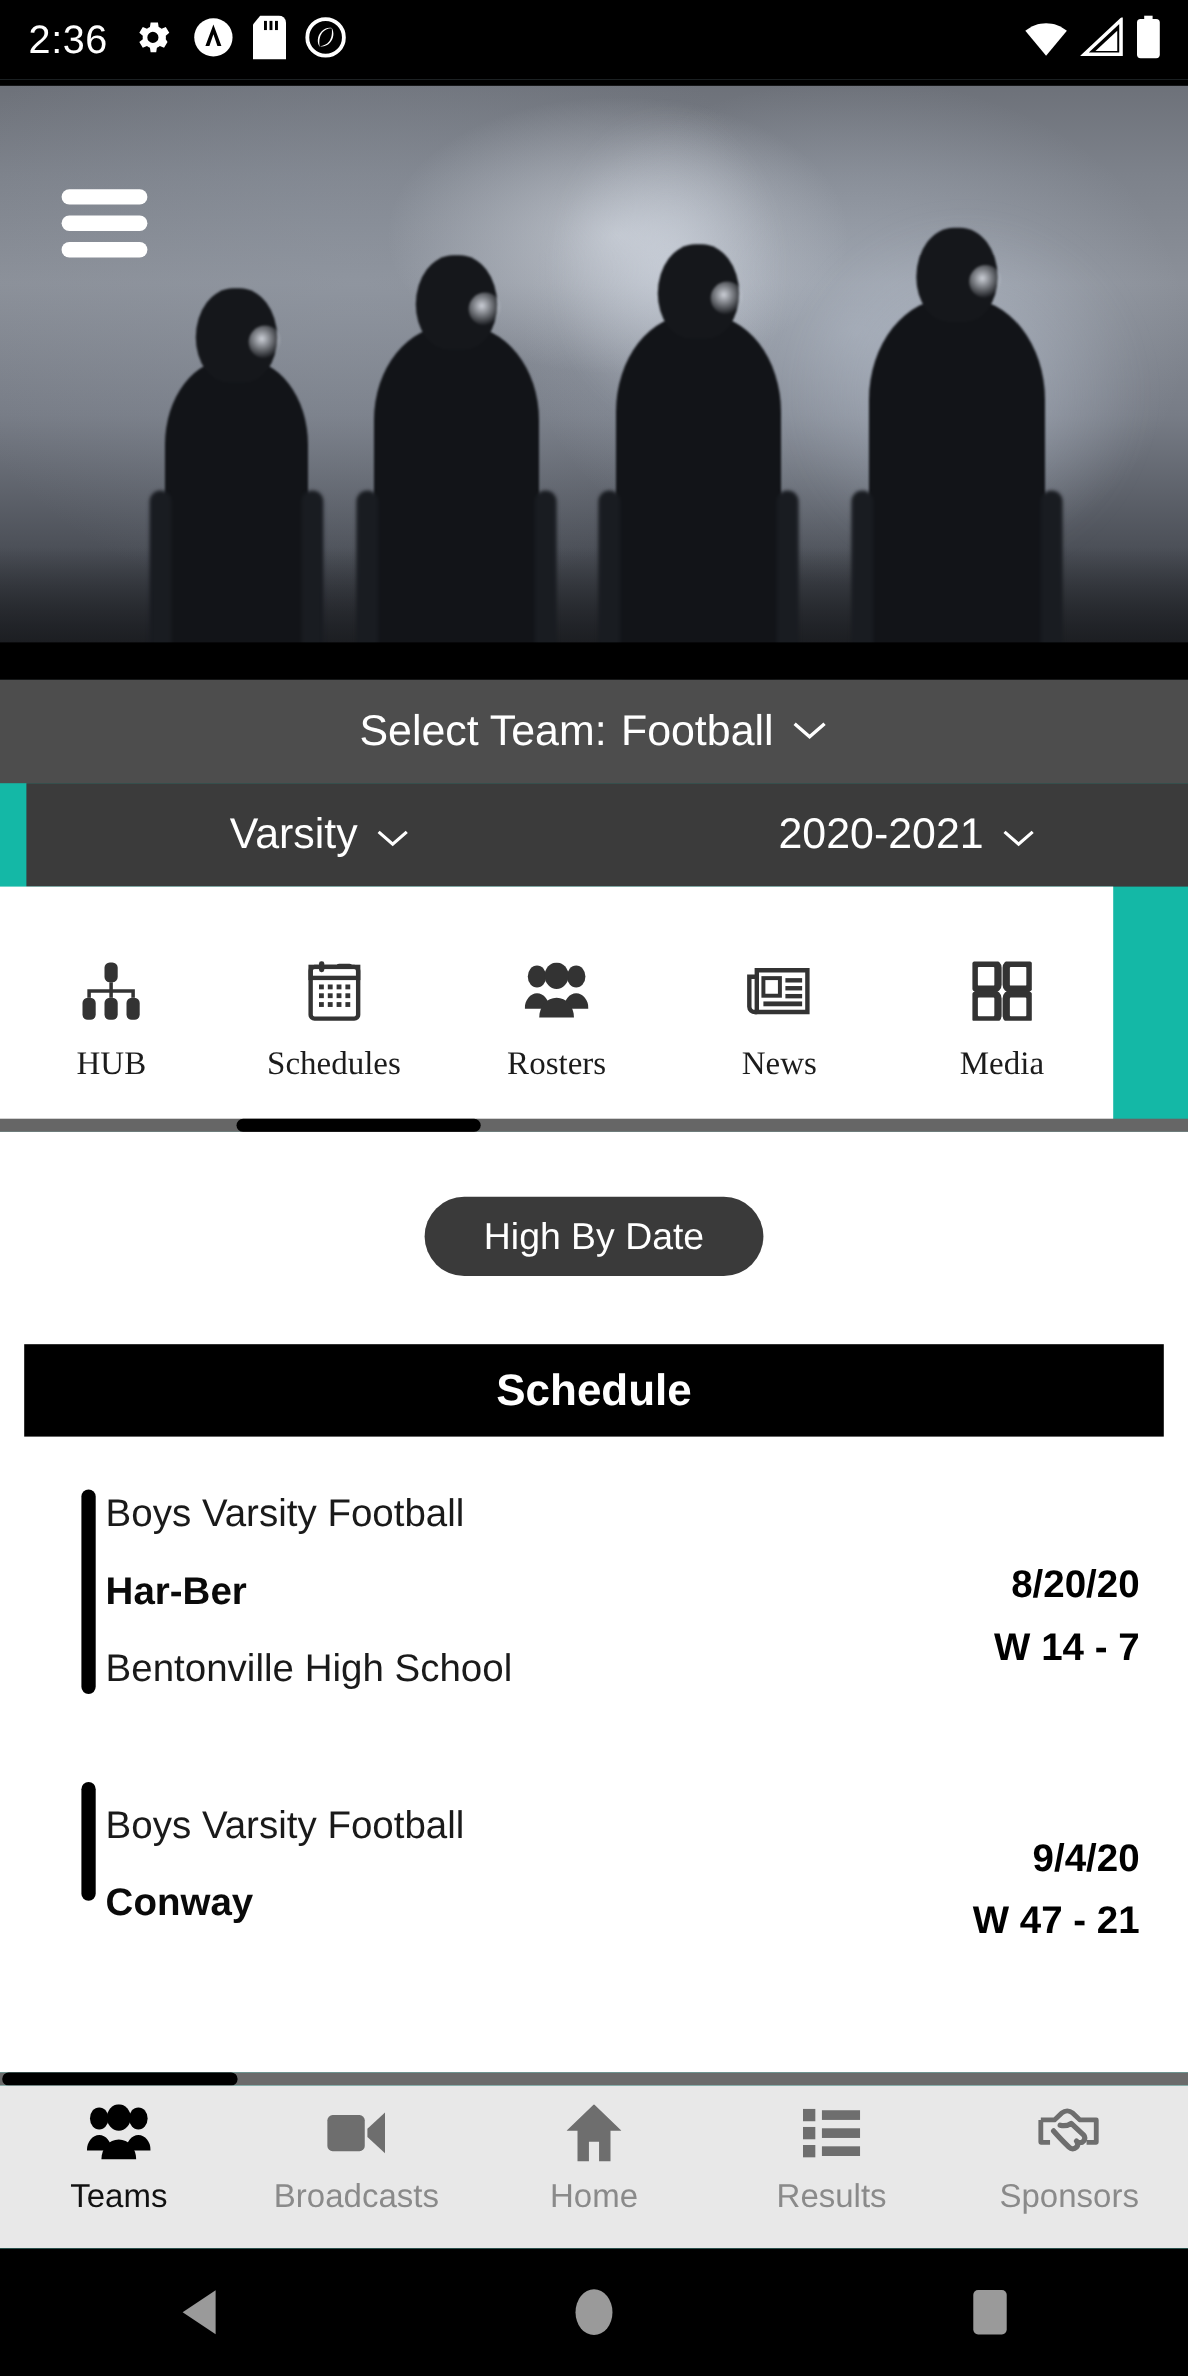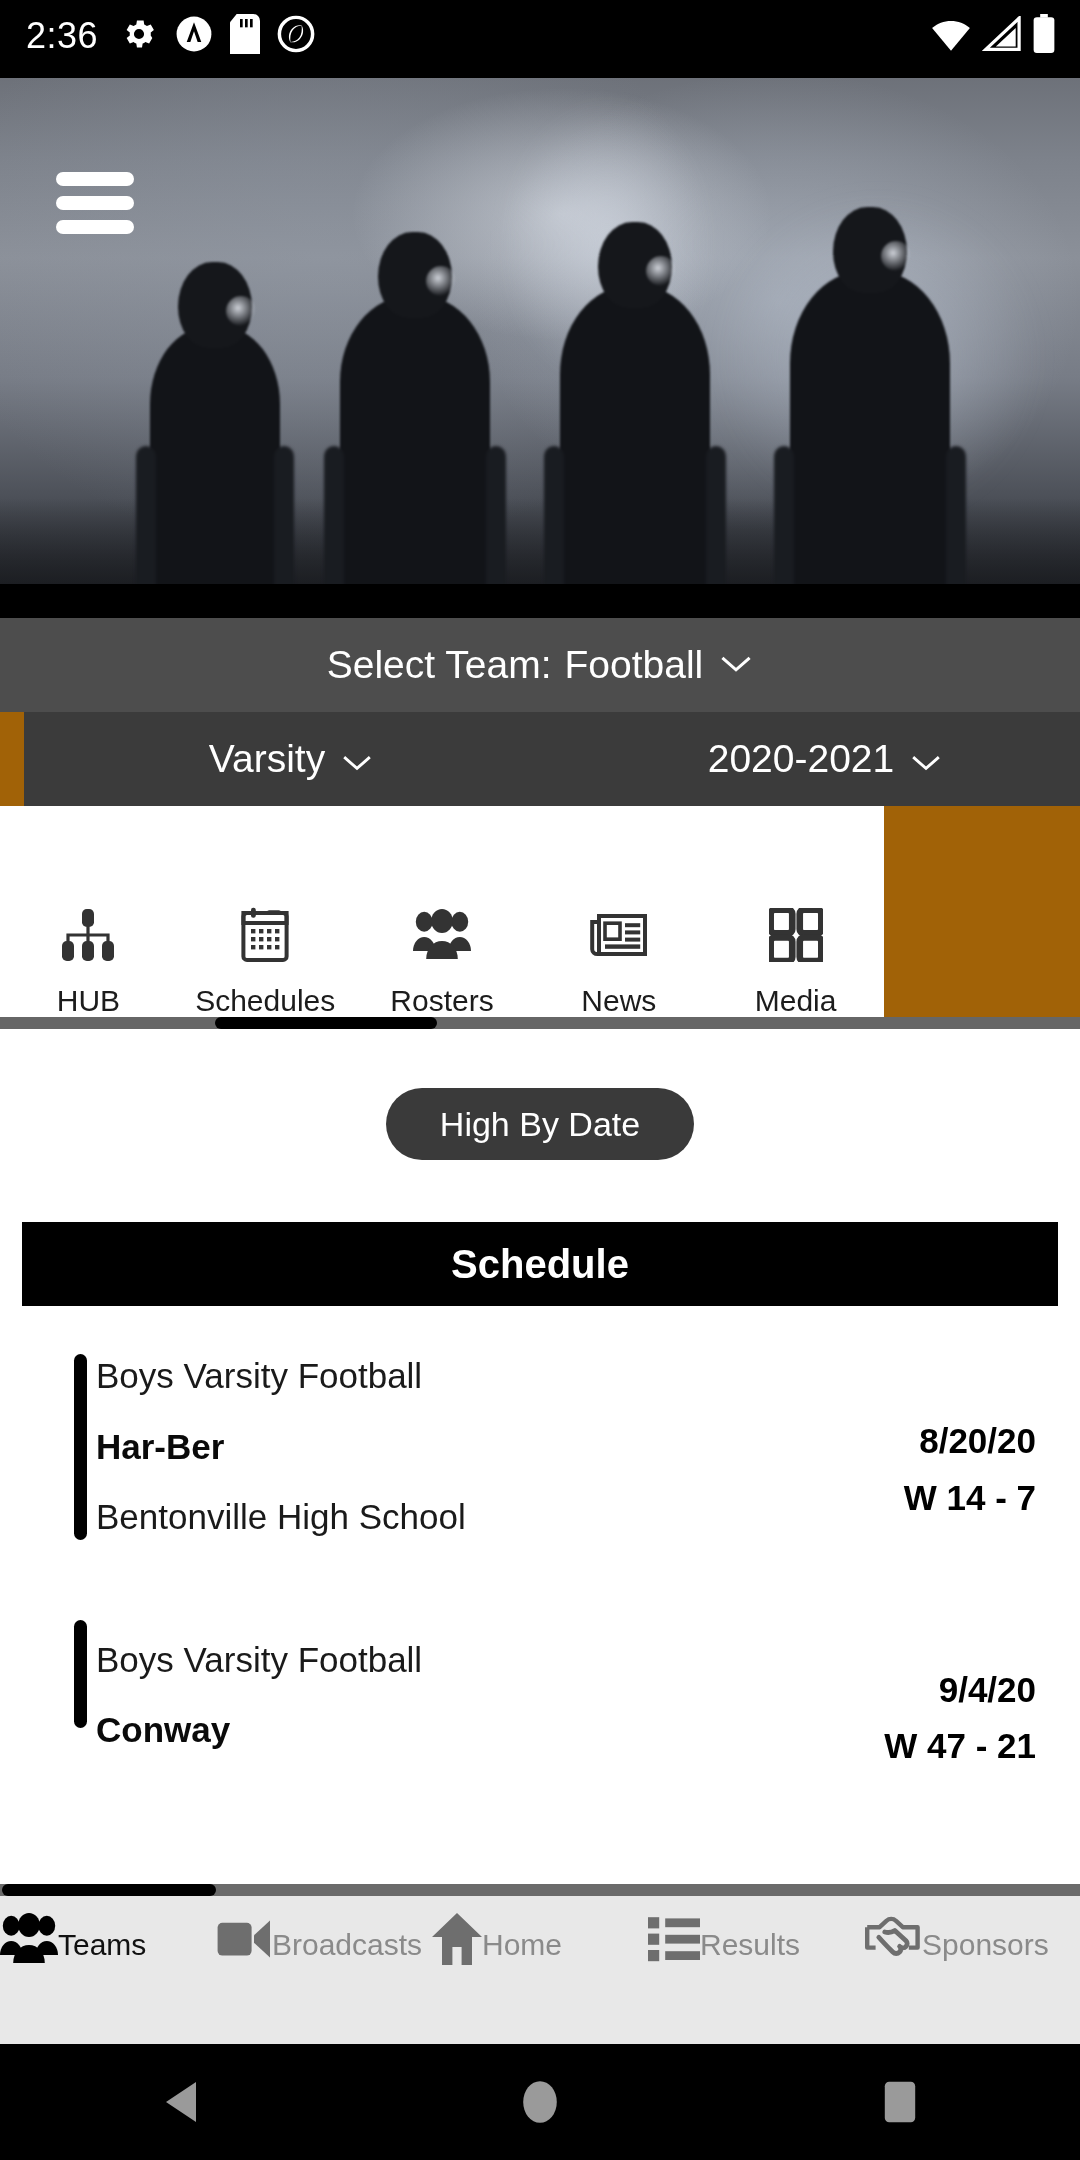--- a/index.html
+++ b/index.html
@@ -2,21 +2,21 @@
 <html><head>
 <meta charset="utf-8">
 <style>
   * { margin:0; padding:0; box-sizing:border-box; }
   html, body {
     width:1080px; height:2160px;
     background:#000;
     font-family:"Liberation Sans", sans-serif;
     overflow:hidden;
   }
-  .phone { position:relative; width:1080px; height:2160px; background:#a16207; }
+  .phone { position:relative; width:1080px; height:2160px; background:#14b8a6; }
 
   
   .statusbar {
     position:absolute; top:0; left:0; width:1080px; height:72px;
     background:#000; display:flex; align-items:center;
     padding:0 24px 0 26px;
   }
   .sb-time {
     color:#fff; font-size:36px; letter-spacing:.5px; font-weight:400;
     line-height:1; margin-right:22px;
@@ -94,22 +94,22 @@
     position:absolute; top:712px; left:0; width:1068px; height:94px;
     background:#3b3b3b; display:flex; align-items:center;margin-left:24px;
   }
   .subselect .cell {
     flex:1; display:flex; align-items:center; justify-content:center;
     color:#fff; font-size:39px;
   }
 
   
   .tabs {
-    position:absolute; top:806px; left:0; width:884px; height:212px;
-    background:#fff; display:flex; align-items:flex-end;
+    position:absolute; top:806px; left:0; width:1012px; height:212px;
+    background:#fff; display:flex; align-items:center;font-family:Liberation Serif, serif;
   }
   .tab {
     flex:1; display:flex; flex-direction:column; align-items:center;
     padding-top:32px; cursor:pointer;
   }
   .tab-ico { height:58px; display:flex; align-items:center; justify-content:center; }
   .tab-label { margin-top:20px; font-size:30px; color:#1c1c1c; }
   .tabscroll {
     position:absolute; top:1017px; left:0; width:1080px; height:12px;
     background:#666;
@@ -154,21 +154,21 @@
   }
   .botscroll .thumb {
     position:absolute; left:2px; top:0; width:214px; height:12px;
     background:#000; border-radius:6px;
   }
   .bottomnav {
     position:absolute; top:1896px; left:0; width:1080px; height:148px;
     background:#e8e8e8; display:flex; align-items:flex-start;
   }
   .bn-item {
-    flex:1; display:flex; flex-direction:row; align-items:center;
+    flex:1; display:flex; flex-direction:column; align-items:center;
     padding-top:14px; cursor:pointer;
   }
   .bn-ico { height:58px; display:flex; align-items:center; justify-content:center; }
   .bn-label { margin-top:12px; font-size:30px; color:#8a8a8a; }
   .bn-item.active .bn-label { color:#111; }
 
   .navbar {
     position:absolute; top:2044px; left:0; width:1080px; height:116px;
     background:#000; display:flex; align-items:center; justify-content:space-around;
   }

